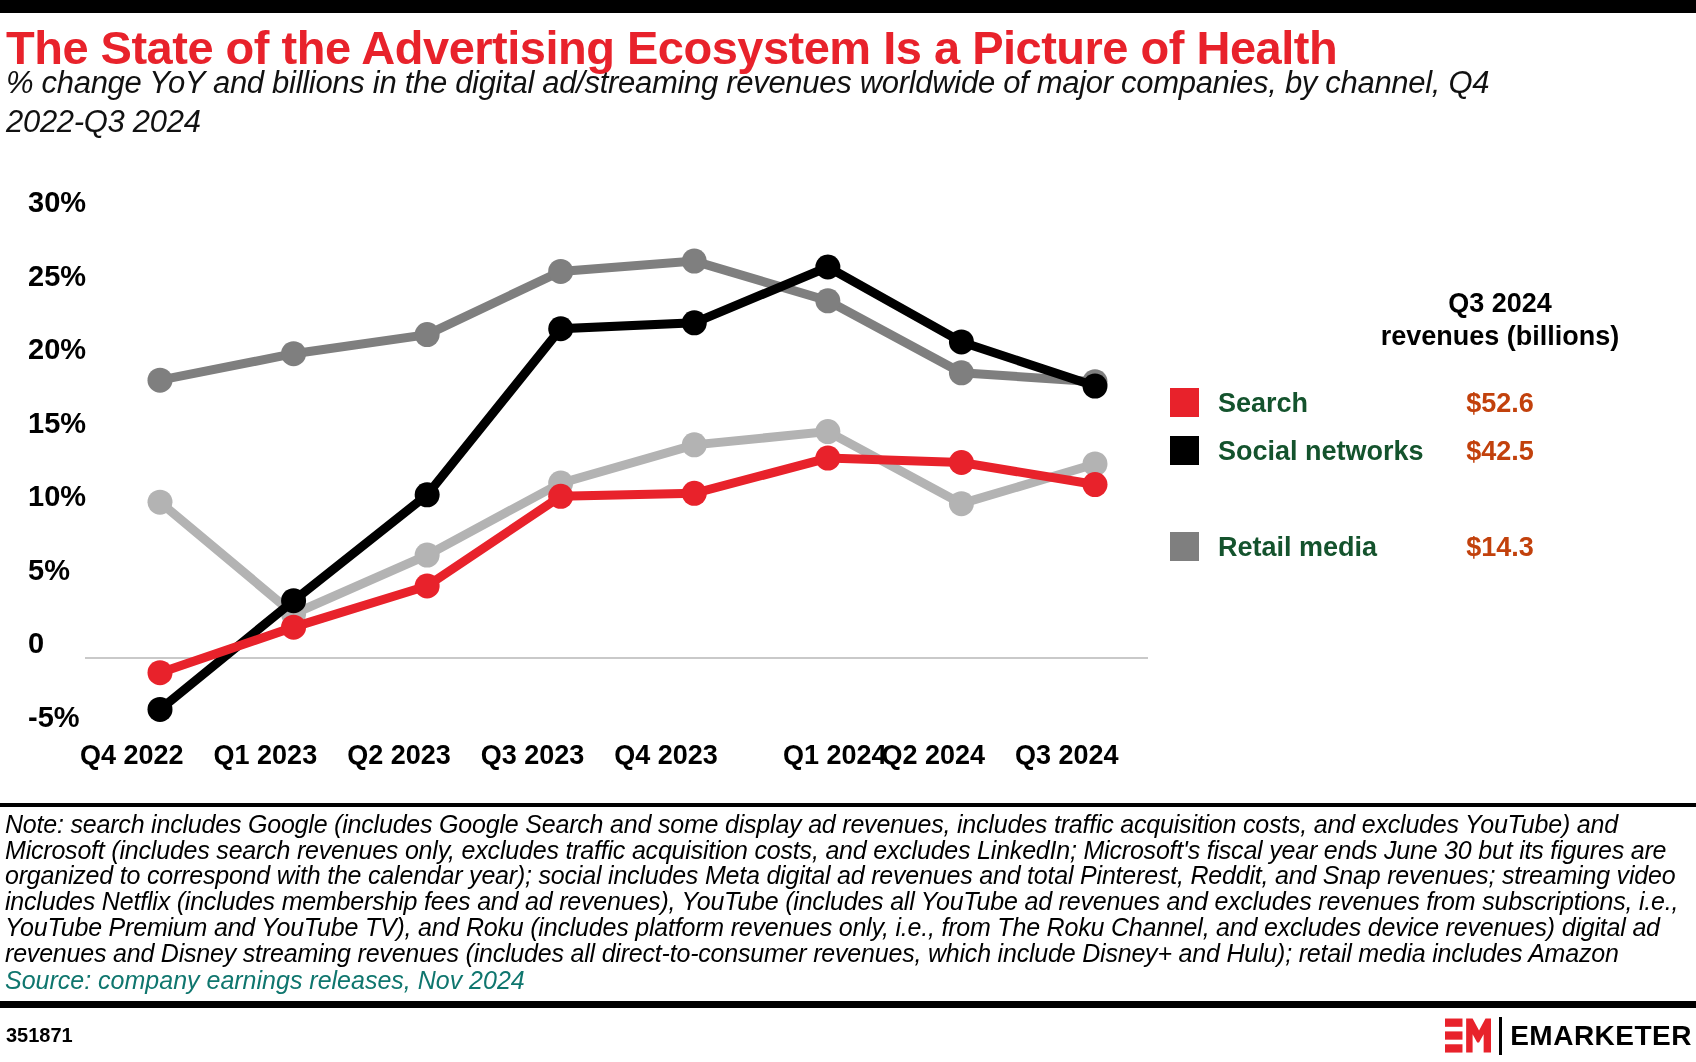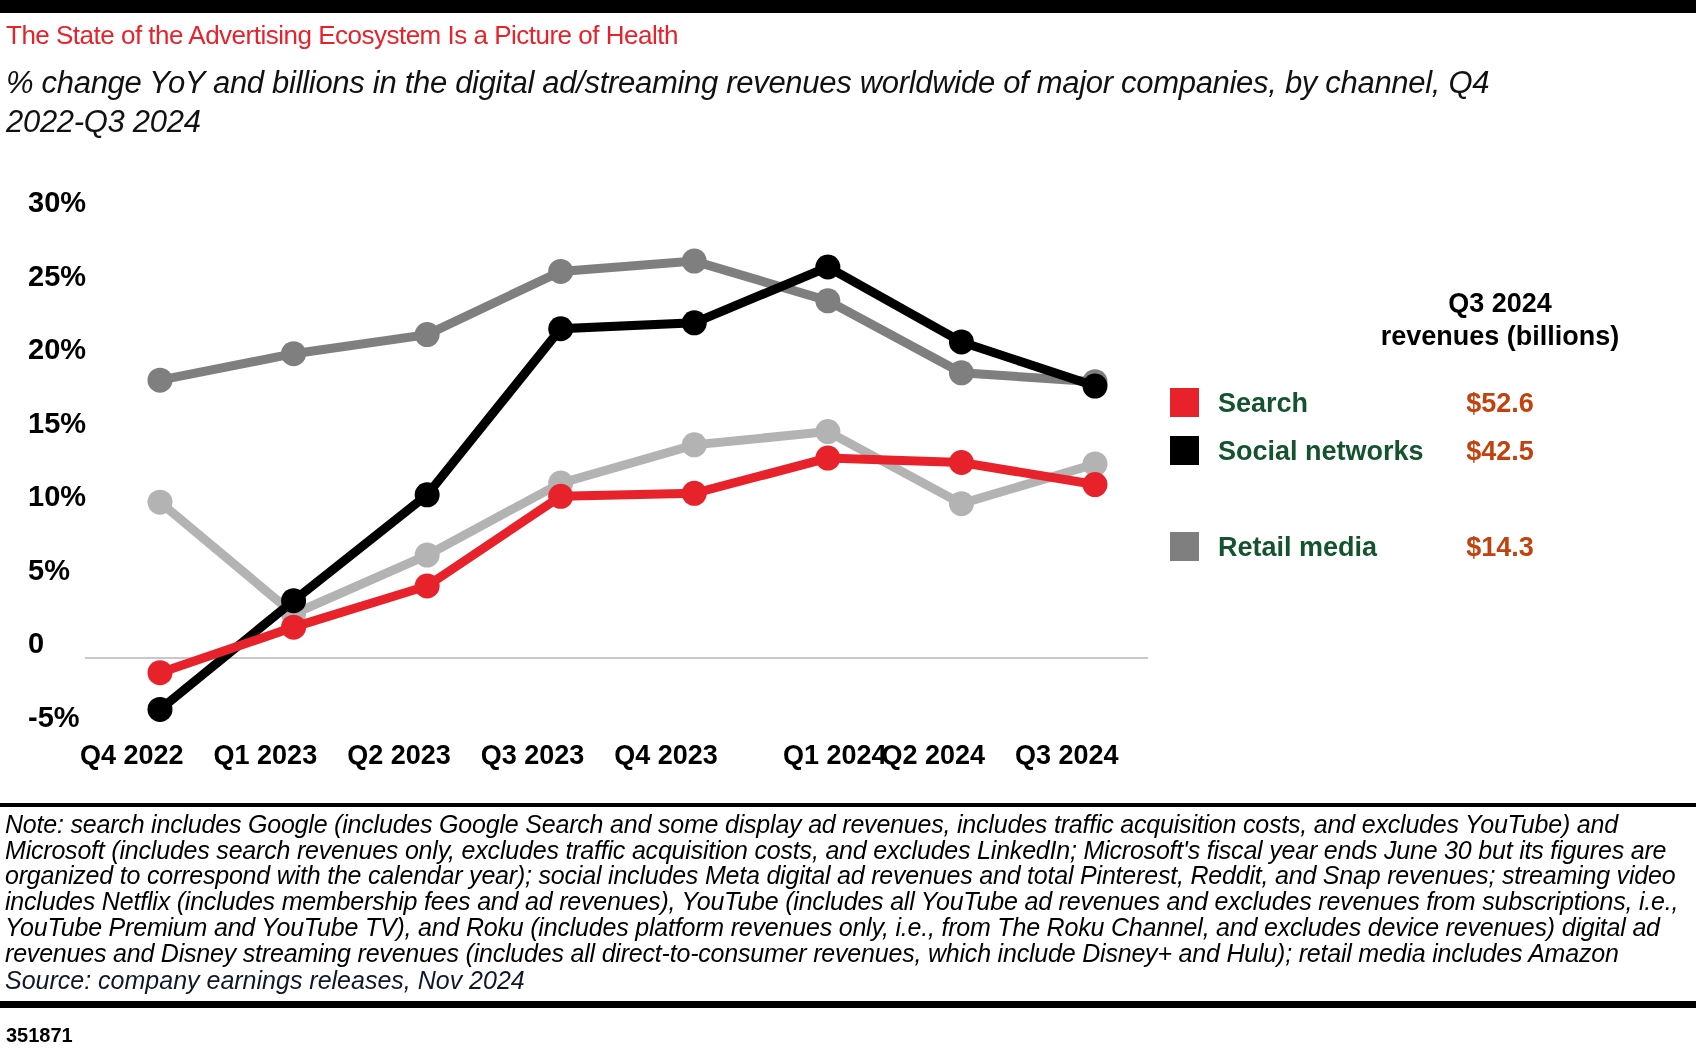--- a/index.html
+++ b/index.html
@@ -7,21 +7,21 @@
     position:relative;
     width:1696px;height:1062px;
     background:#ffffff;
     font-family:"Liberation Sans", sans-serif;
     overflow:hidden;
   }
   .abs{position:absolute;}
   #topbar{left:0;top:0;width:1696px;height:13px;background:#000;}
   #title{
     left:6px;top:20px;width:1650px;
-    font-size:26px;font-weight:400;color:#e8222b;
+    font-size:47px;font-weight:700;color:#e8222b;
     letter-spacing:-0.5px;
   }
   #subtitle{
     left:6px;top:63px;width:1560px;
     font-size:31px;font-style:italic;color:#111;
     line-height:39px;letter-spacing:-0.3px;
   }
   #chart-layer{left:0;top:0;width:1696px;height:800px;}
   .ytick{
     position:absolute;left:28px;width:90px;height:40px;
@@ -42,21 +42,21 @@
   .legend-value{position:absolute;left:180px;top:0;width:300px;text-align:center;font-size:27px;font-weight:700;color:#c2410c;line-height:30px;}
   
   #note-divider{left:0;top:803px;width:1696px;height:4px;background:#000;}
   #note{
     left:5px;top:812px;width:1688px;
     font-size:25px;font-style:italic;color:#000;line-height:25.7px;
     letter-spacing:-0.2px;
   }
   #source{
     left:5px;top:966px;width:1200px;
-    font-size:25px;font-style:italic;color:#0f172a;
+    font-size:25px;font-style:italic;color:#0f766e;
   }
   #bottombar{left:0;top:1001px;width:1696px;height:7px;background:#000;}
   #chart-id{left:6px;top:1024px;font-size:20px;font-weight:700;color:#000;}
   #brand{right:4px;top:1014px;height:44px;display:flex;align-items:center;}
   #brand-mark{width:46px;height:38px;margin-right:8px;}
   #brand-divider{width:3px;height:38px;background:#000;margin-right:8px;}
   #brand-name{font-size:28px;font-weight:700;color:#000;letter-spacing:0.5px;}
 </style>
 </head>
 <body>
@@ -159,14 +159,24 @@
     <span class="legend-label">Retail media</span>
     <span class="legend-value">$14.3</span>
   </div>
 
   <div id="note-divider" class="abs"></div>
   <div id="note" class="abs">Note: search includes Google (includes Google Search and some display ad revenues, includes traffic acquisition costs, and excludes YouTube) and Microsoft (includes search revenues only, excludes traffic acquisition costs, and excludes LinkedIn; Microsoft's fiscal year ends June 30 but its figures are organized to correspond with the calendar year); social includes Meta digital ad revenues and total Pinterest, Reddit, and Snap revenues; streaming video includes Netflix (includes membership fees and ad revenues), YouTube (includes all YouTube ad revenues and excludes revenues from subscriptions, i.e., YouTube Premium and YouTube TV), and Roku (includes platform revenues only, i.e., from The Roku Channel, and excludes device revenues) digital ad revenues and Disney streaming revenues (includes all direct-to-consumer revenues, which include Disney+ and Hulu); retail media includes Amazon</div>
   <div id="source" class="abs">Source: company earnings releases, Nov 2024</div>
   <div id="bottombar" class="abs"></div>
   <div id="chart-id" class="abs">351871</div>
 
+  <div id="brand" class="abs">
+    <svg id="brand-mark" viewBox="0 0 50 40">
+      <rect x="0" y="1" width="19" height="9" fill="#e8222b"></rect>
+      <rect x="0" y="15" width="19" height="9" fill="#e8222b"></rect>
+      <rect x="0" y="29" width="19" height="9" fill="#e8222b"></rect>
+      <path d="M23 38 V1 h7 l7 13 7-13 h6 v37 h-8 V18 l-5 9 h-2 l-5-9 v20 Z" fill="#e8222b"></path>
+    </svg>
+    <div id="brand-divider"></div>
+    <div id="brand-name">EMARKETER</div>
+  </div>
 
 </div>
 
 </body></html>

